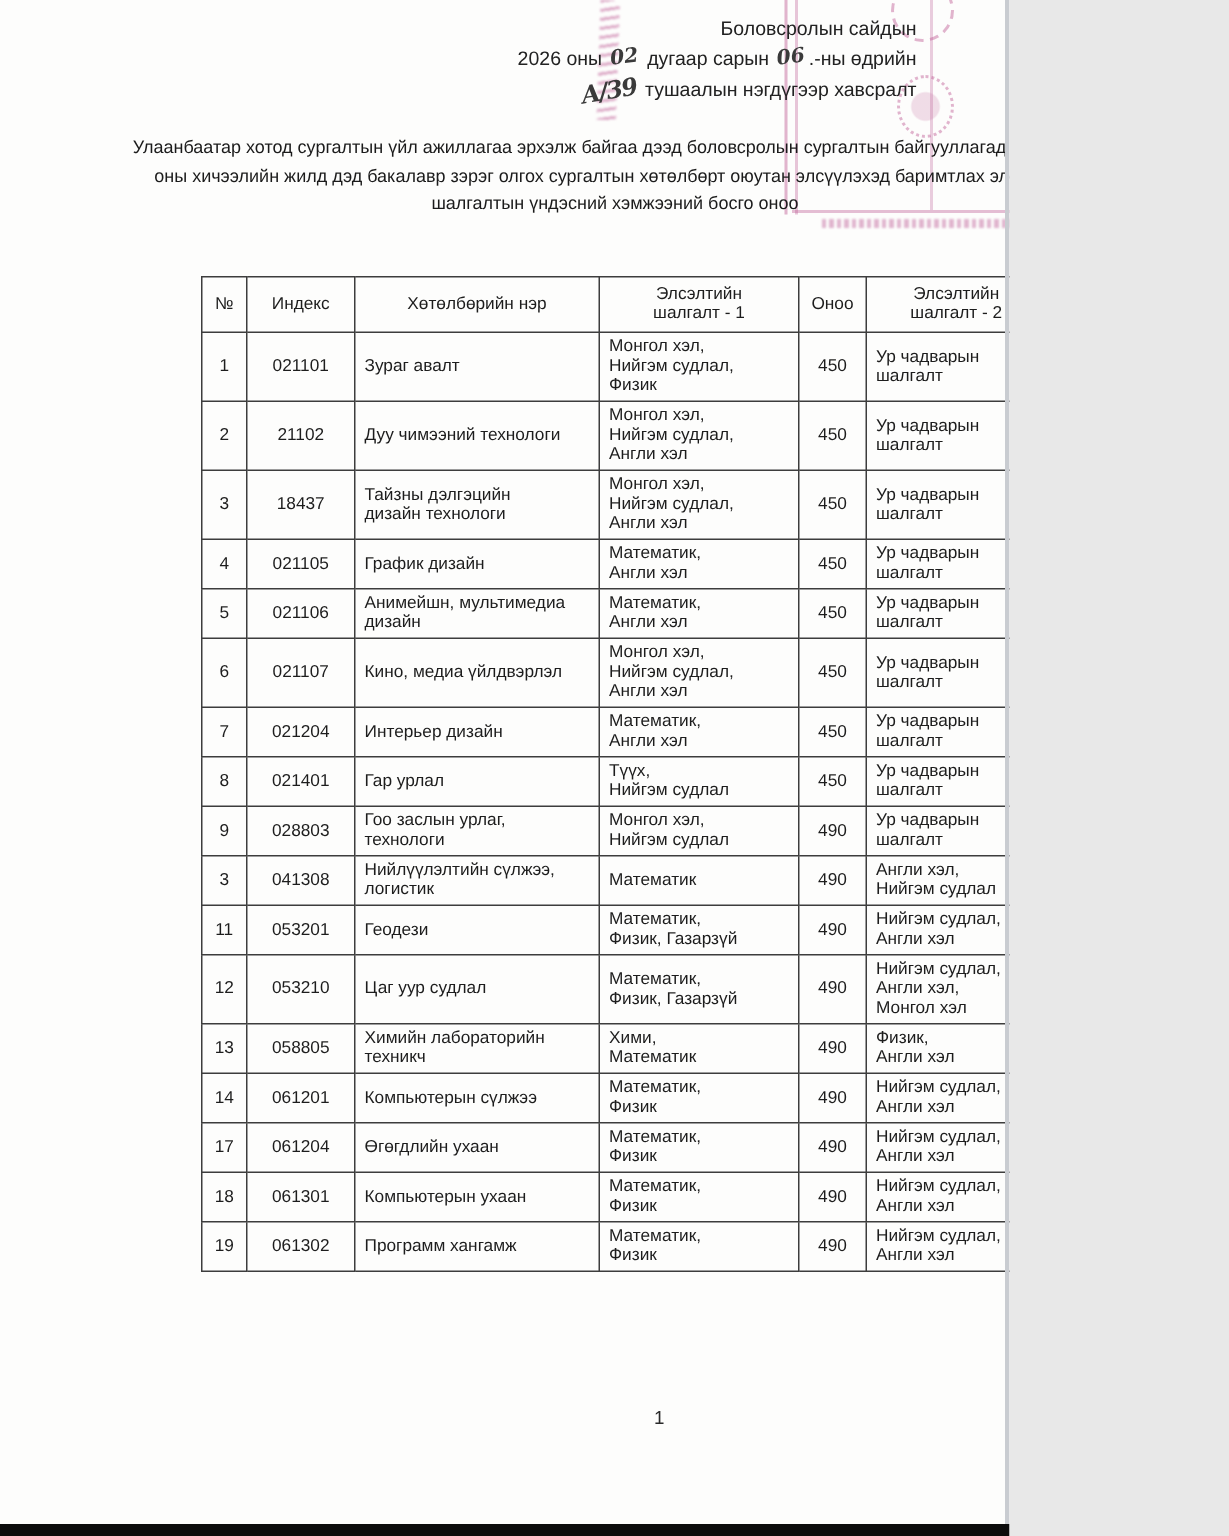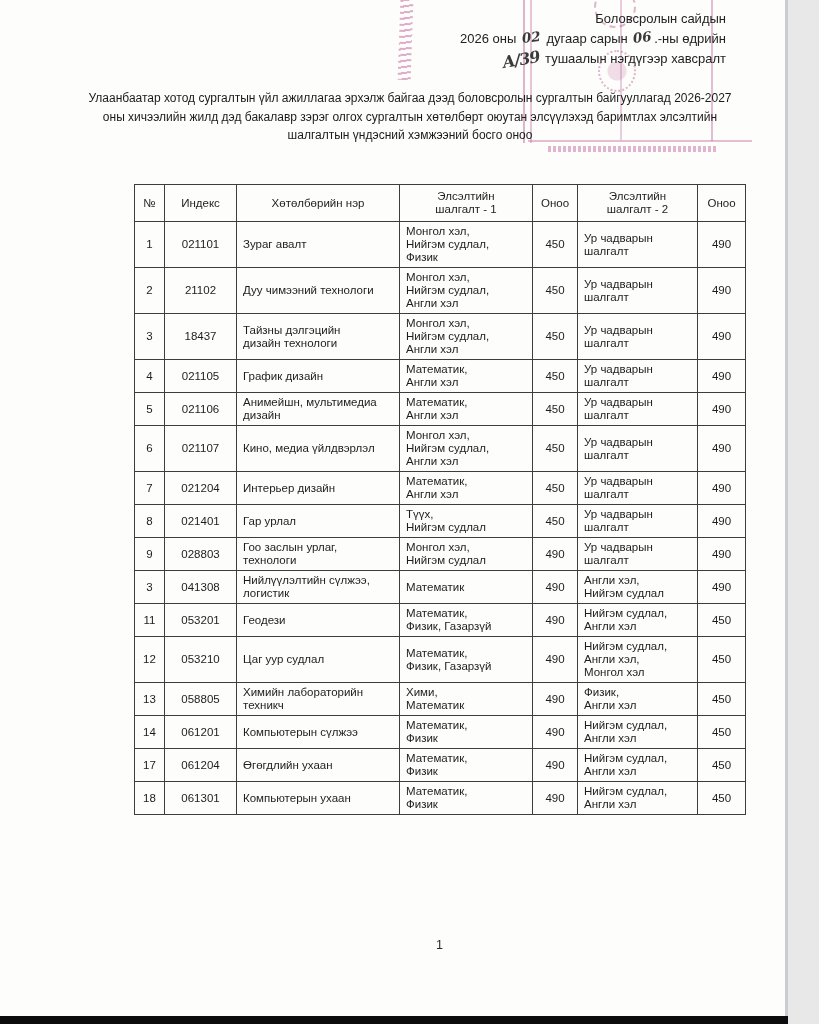--- a/index.html
+++ b/index.html
@@ -1,19 +1,19 @@
 <!DOCTYPE html>
 <html><head>
 <meta charset="utf-8">
 <style>
   * { margin: 0; padding: 0; box-sizing: border-box; }
   html, body { background: #e8e8e8; }
   .page {
     position: relative;
-    width: 788px; height: 1024px;
+    width: 673px; height: 1024px;
     background: #fdfdfc;
     overflow: hidden;
     font-family: "Liberation Sans", sans-serif;
     color: #1e1e1e;
   }
   
   .edge-bottom { position: absolute; left: 0; bottom: 0; width: 100%; height: 8px; background: #0c0c0c; }
   .edge-right  { position: absolute; right: 0; top: 0; width: 3px; height: 100%; background: #c9ccd1; }
 
   
@@ -333,20 +333,31 @@
           <td class="c0">18</td>
           <td class="c1">061301</td>
           <td class="c2">Компьютерын ухаан</td>
           <td class="c3">Математик,
 Физик</td>
           <td class="c4">490</td>
           <td class="c5">Нийгэм судлал,
 Англи хэл</td>
           <td class="c6">450</td>
         </tr>
+        <tr>
+          <td class="c0">19</td>
+          <td class="c1">061302</td>
+          <td class="c2">Программ хангамж</td>
+          <td class="c3">Математик,
+Физик</td>
+          <td class="c4">490</td>
+          <td class="c5">Нийгэм судлал,
+Англи хэл</td>
+          <td class="c6">450</td>
+        </tr>
       </tbody>
   </table>
 
   <div class="page-number">1</div>
 
   <div class="edge-right"></div>
   <div class="edge-bottom"></div>
 </div>
 
 </body></html>

